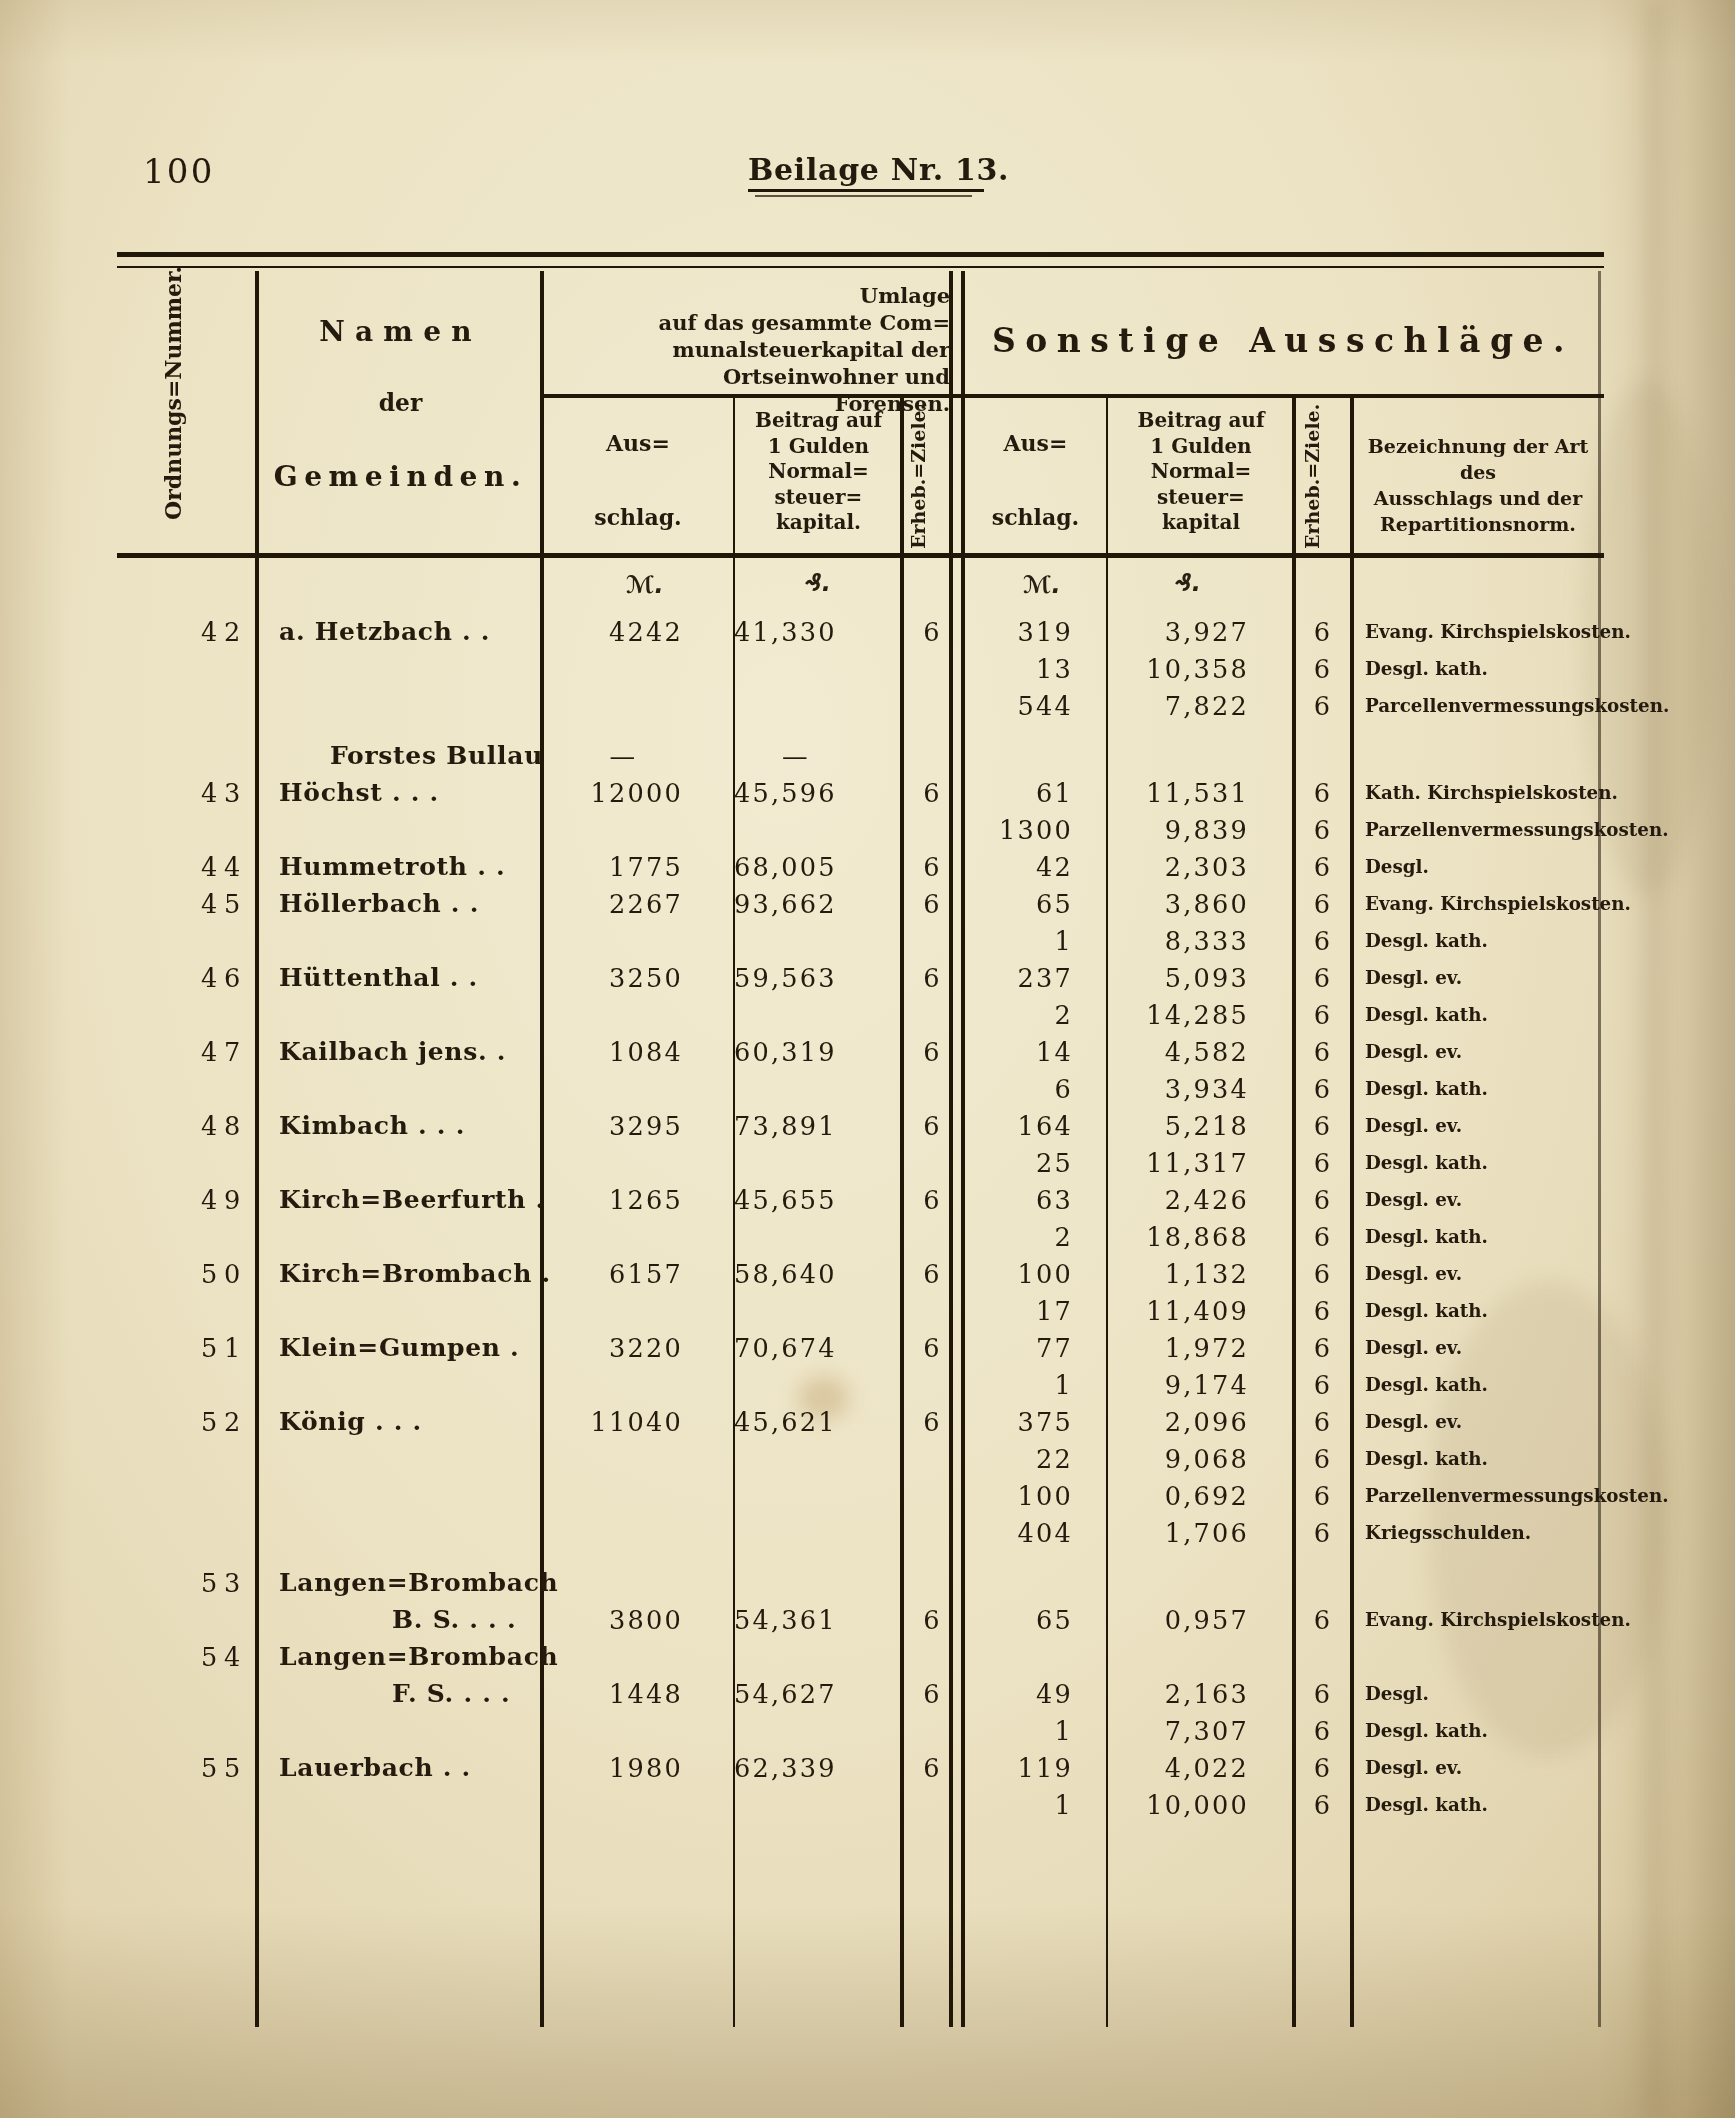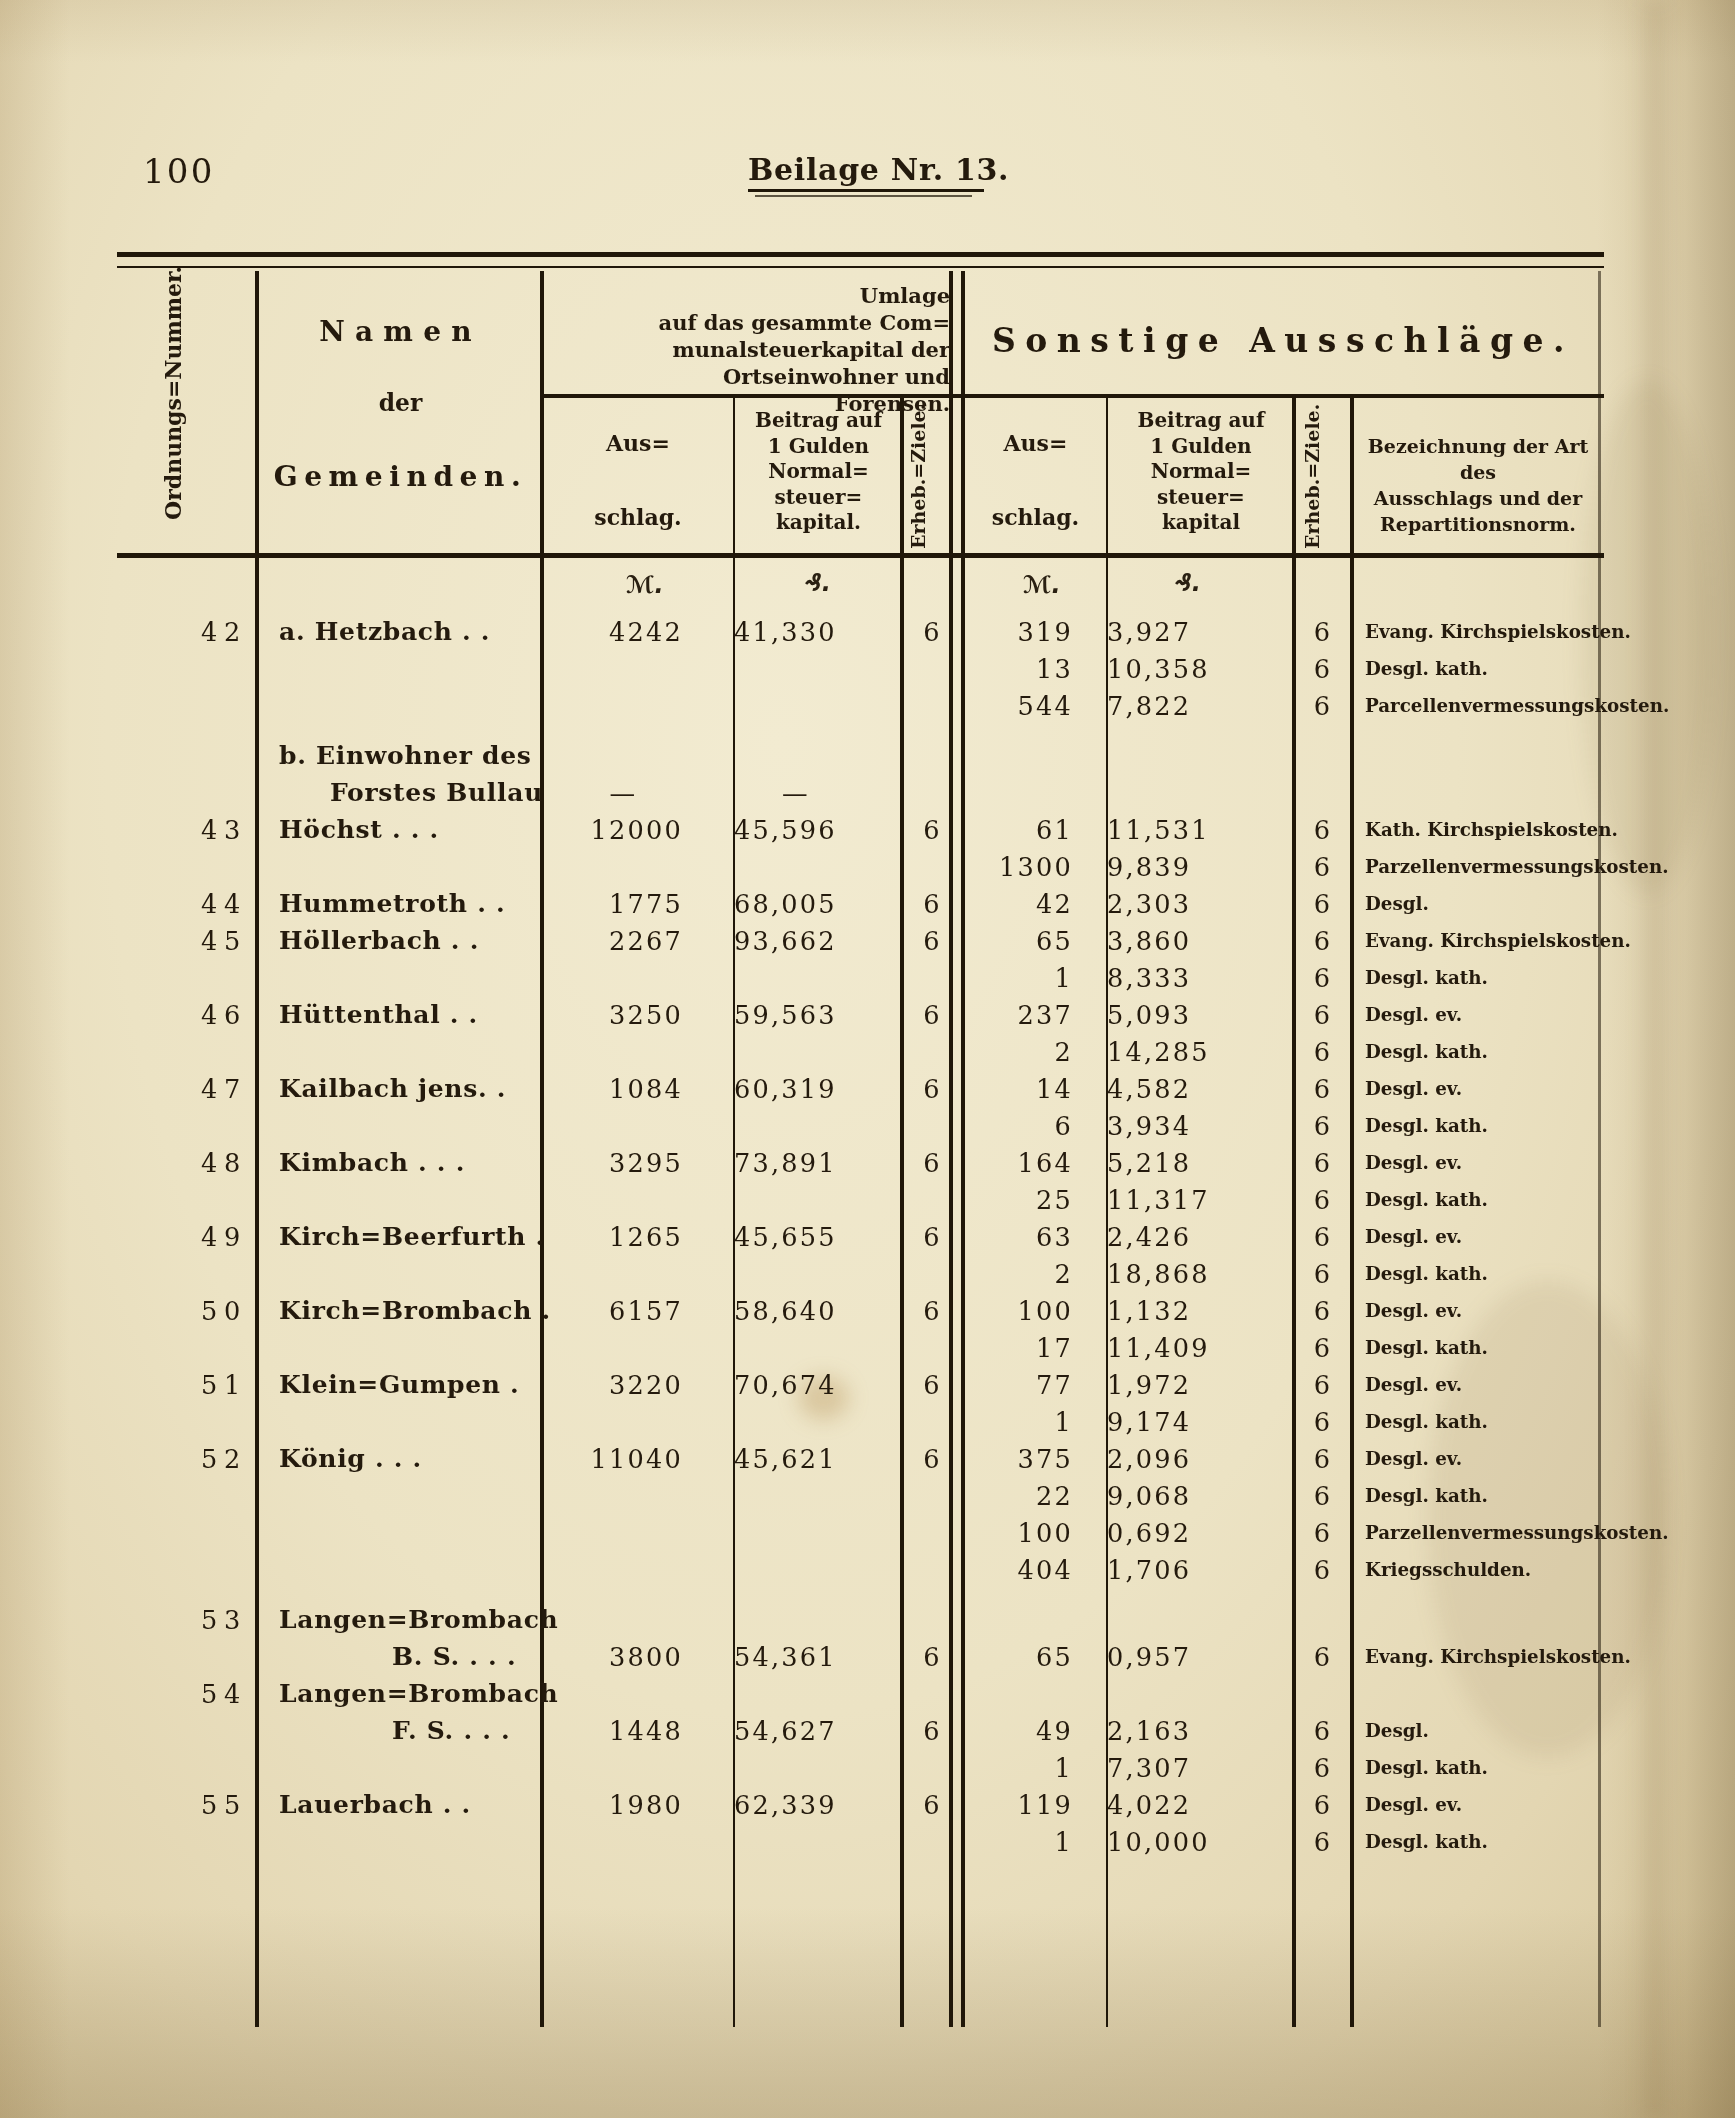--- a/index.html
+++ b/index.html
@@ -42,21 +42,21 @@
   .trow.spacer{height:13px;}
   .cell{flex:0 0 auto;white-space:nowrap;font-size:25.6px;letter-spacing:2.2px;}
   .c-ord{width:140px;text-align:right;padding-right:10.2px;box-sizing:border-box;letter-spacing:6.6px;}
   .c-name{width:285px;padding-left:22px;box-sizing:border-box;font-weight:700;font-size:25px;letter-spacing:0.7px;}
   .c-name.ind1{padding-left:73px;}
   .c-name.ind2{padding-left:135px;}
   .c-a1{width:192px;text-align:right;padding-right:51px;box-sizing:border-box;}
   .c-b1{width:168px;text-align:left;padding-right:22px;box-sizing:border-box;}
   .c-z1{width:61px;text-align:center;}
   .c-a2{width:144px;text-align:right;padding-right:34px;box-sizing:border-box;}
-  .c-b2{width:187px;text-align:left;padding-right:45px;box-sizing:border-box;}
+  .c-b2{width:187px;text-align:right;padding-right:45px;box-sizing:border-box;}
   .c-z2{width:58px;text-align:center;}
   .c-bez{width:252px;padding-left:13px;box-sizing:border-box;font-weight:700;font-size:18.3px;letter-spacing:0;overflow:visible;}
   .dash .c-a1{text-align:center;padding-right:29px;}
   .dash .c-b1{text-align:center;padding-right:44px;}
 </style>
 </head>
 <body>
 
 <div class="page">
 
@@ -171,309 +171,298 @@
         <div class="cell c-name"></div>
         <div class="cell c-a1"></div>
         <div class="cell c-b1"></div>
         <div class="cell c-z1"></div>
         <div class="cell c-a2">544</div>
         <div class="cell c-b2">7,822</div>
         <div class="cell c-z2">6</div>
         <div class="cell c-bez">Parcellenvermessungskosten.</div>
       </div>
       <div class="trow spacer"></div>
-      <div class="trow">
-        <div class="cell c-ord"></div>
-        <div class="cell c-name">b. Einwohner des</div>
-        <div class="cell c-a1"></div>
-        <div class="cell c-b1"></div>
+      <div class="trow dash">
+        <div class="cell c-ord"></div>
+        <div class="cell c-name ind1">Forstes Bullau</div>
+        <div class="cell c-a1">—</div>
+        <div class="cell c-b1">—</div>
         <div class="cell c-z1"></div>
         <div class="cell c-a2"></div>
         <div class="cell c-b2"></div>
         <div class="cell c-z2"></div>
         <div class="cell c-bez"></div>
       </div>
-      <div class="trow dash">
-        <div class="cell c-ord"></div>
-        <div class="cell c-name ind1">Forstes Bullau</div>
-        <div class="cell c-a1">—</div>
-        <div class="cell c-b1">—</div>
+      <div class="trow">
+        <div class="cell c-ord">43</div>
+        <div class="cell c-name">Höchst . . .</div>
+        <div class="cell c-a1">12000</div>
+        <div class="cell c-b1">45,596</div>
+        <div class="cell c-z1">6</div>
+        <div class="cell c-a2">61</div>
+        <div class="cell c-b2">11,531</div>
+        <div class="cell c-z2">6</div>
+        <div class="cell c-bez">Kath. Kirchspielskosten.</div>
+      </div>
+      <div class="trow">
+        <div class="cell c-ord"></div>
+        <div class="cell c-name"></div>
+        <div class="cell c-a1"></div>
+        <div class="cell c-b1"></div>
+        <div class="cell c-z1"></div>
+        <div class="cell c-a2">1300</div>
+        <div class="cell c-b2">9,839</div>
+        <div class="cell c-z2">6</div>
+        <div class="cell c-bez">Parzellenvermessungskosten.</div>
+      </div>
+      <div class="trow">
+        <div class="cell c-ord">44</div>
+        <div class="cell c-name">Hummetroth . .</div>
+        <div class="cell c-a1">1775</div>
+        <div class="cell c-b1">68,005</div>
+        <div class="cell c-z1">6</div>
+        <div class="cell c-a2">42</div>
+        <div class="cell c-b2">2,303</div>
+        <div class="cell c-z2">6</div>
+        <div class="cell c-bez">Desgl.</div>
+      </div>
+      <div class="trow">
+        <div class="cell c-ord">45</div>
+        <div class="cell c-name">Höllerbach . .</div>
+        <div class="cell c-a1">2267</div>
+        <div class="cell c-b1">93,662</div>
+        <div class="cell c-z1">6</div>
+        <div class="cell c-a2">65</div>
+        <div class="cell c-b2">3,860</div>
+        <div class="cell c-z2">6</div>
+        <div class="cell c-bez">Evang. Kirchspielskosten.</div>
+      </div>
+      <div class="trow">
+        <div class="cell c-ord"></div>
+        <div class="cell c-name"></div>
+        <div class="cell c-a1"></div>
+        <div class="cell c-b1"></div>
+        <div class="cell c-z1"></div>
+        <div class="cell c-a2">1</div>
+        <div class="cell c-b2">8,333</div>
+        <div class="cell c-z2">6</div>
+        <div class="cell c-bez">Desgl. kath.</div>
+      </div>
+      <div class="trow">
+        <div class="cell c-ord">46</div>
+        <div class="cell c-name">Hüttenthal . .</div>
+        <div class="cell c-a1">3250</div>
+        <div class="cell c-b1">59,563</div>
+        <div class="cell c-z1">6</div>
+        <div class="cell c-a2">237</div>
+        <div class="cell c-b2">5,093</div>
+        <div class="cell c-z2">6</div>
+        <div class="cell c-bez">Desgl. ev.</div>
+      </div>
+      <div class="trow">
+        <div class="cell c-ord"></div>
+        <div class="cell c-name"></div>
+        <div class="cell c-a1"></div>
+        <div class="cell c-b1"></div>
+        <div class="cell c-z1"></div>
+        <div class="cell c-a2">2</div>
+        <div class="cell c-b2">14,285</div>
+        <div class="cell c-z2">6</div>
+        <div class="cell c-bez">Desgl. kath.</div>
+      </div>
+      <div class="trow">
+        <div class="cell c-ord">47</div>
+        <div class="cell c-name">Kailbach jens. .</div>
+        <div class="cell c-a1">1084</div>
+        <div class="cell c-b1">60,319</div>
+        <div class="cell c-z1">6</div>
+        <div class="cell c-a2">14</div>
+        <div class="cell c-b2">4,582</div>
+        <div class="cell c-z2">6</div>
+        <div class="cell c-bez">Desgl. ev.</div>
+      </div>
+      <div class="trow">
+        <div class="cell c-ord"></div>
+        <div class="cell c-name"></div>
+        <div class="cell c-a1"></div>
+        <div class="cell c-b1"></div>
+        <div class="cell c-z1"></div>
+        <div class="cell c-a2">6</div>
+        <div class="cell c-b2">3,934</div>
+        <div class="cell c-z2">6</div>
+        <div class="cell c-bez">Desgl. kath.</div>
+      </div>
+      <div class="trow">
+        <div class="cell c-ord">48</div>
+        <div class="cell c-name">Kimbach . . .</div>
+        <div class="cell c-a1">3295</div>
+        <div class="cell c-b1">73,891</div>
+        <div class="cell c-z1">6</div>
+        <div class="cell c-a2">164</div>
+        <div class="cell c-b2">5,218</div>
+        <div class="cell c-z2">6</div>
+        <div class="cell c-bez">Desgl. ev.</div>
+      </div>
+      <div class="trow">
+        <div class="cell c-ord"></div>
+        <div class="cell c-name"></div>
+        <div class="cell c-a1"></div>
+        <div class="cell c-b1"></div>
+        <div class="cell c-z1"></div>
+        <div class="cell c-a2">25</div>
+        <div class="cell c-b2">11,317</div>
+        <div class="cell c-z2">6</div>
+        <div class="cell c-bez">Desgl. kath.</div>
+      </div>
+      <div class="trow">
+        <div class="cell c-ord">49</div>
+        <div class="cell c-name">Kirch=Beerfurth .</div>
+        <div class="cell c-a1">1265</div>
+        <div class="cell c-b1">45,655</div>
+        <div class="cell c-z1">6</div>
+        <div class="cell c-a2">63</div>
+        <div class="cell c-b2">2,426</div>
+        <div class="cell c-z2">6</div>
+        <div class="cell c-bez">Desgl. ev.</div>
+      </div>
+      <div class="trow">
+        <div class="cell c-ord"></div>
+        <div class="cell c-name"></div>
+        <div class="cell c-a1"></div>
+        <div class="cell c-b1"></div>
+        <div class="cell c-z1"></div>
+        <div class="cell c-a2">2</div>
+        <div class="cell c-b2">18,868</div>
+        <div class="cell c-z2">6</div>
+        <div class="cell c-bez">Desgl. kath.</div>
+      </div>
+      <div class="trow">
+        <div class="cell c-ord">50</div>
+        <div class="cell c-name">Kirch=Brombach .</div>
+        <div class="cell c-a1">6157</div>
+        <div class="cell c-b1">58,640</div>
+        <div class="cell c-z1">6</div>
+        <div class="cell c-a2">100</div>
+        <div class="cell c-b2">1,132</div>
+        <div class="cell c-z2">6</div>
+        <div class="cell c-bez">Desgl. ev.</div>
+      </div>
+      <div class="trow">
+        <div class="cell c-ord"></div>
+        <div class="cell c-name"></div>
+        <div class="cell c-a1"></div>
+        <div class="cell c-b1"></div>
+        <div class="cell c-z1"></div>
+        <div class="cell c-a2">17</div>
+        <div class="cell c-b2">11,409</div>
+        <div class="cell c-z2">6</div>
+        <div class="cell c-bez">Desgl. kath.</div>
+      </div>
+      <div class="trow">
+        <div class="cell c-ord">51</div>
+        <div class="cell c-name">Klein=Gumpen .</div>
+        <div class="cell c-a1">3220</div>
+        <div class="cell c-b1">70,674</div>
+        <div class="cell c-z1">6</div>
+        <div class="cell c-a2">77</div>
+        <div class="cell c-b2">1,972</div>
+        <div class="cell c-z2">6</div>
+        <div class="cell c-bez">Desgl. ev.</div>
+      </div>
+      <div class="trow">
+        <div class="cell c-ord"></div>
+        <div class="cell c-name"></div>
+        <div class="cell c-a1"></div>
+        <div class="cell c-b1"></div>
+        <div class="cell c-z1"></div>
+        <div class="cell c-a2">1</div>
+        <div class="cell c-b2">9,174</div>
+        <div class="cell c-z2">6</div>
+        <div class="cell c-bez">Desgl. kath.</div>
+      </div>
+      <div class="trow">
+        <div class="cell c-ord">52</div>
+        <div class="cell c-name">König . . .</div>
+        <div class="cell c-a1">11040</div>
+        <div class="cell c-b1">45,621</div>
+        <div class="cell c-z1">6</div>
+        <div class="cell c-a2">375</div>
+        <div class="cell c-b2">2,096</div>
+        <div class="cell c-z2">6</div>
+        <div class="cell c-bez">Desgl. ev.</div>
+      </div>
+      <div class="trow">
+        <div class="cell c-ord"></div>
+        <div class="cell c-name"></div>
+        <div class="cell c-a1"></div>
+        <div class="cell c-b1"></div>
+        <div class="cell c-z1"></div>
+        <div class="cell c-a2">22</div>
+        <div class="cell c-b2">9,068</div>
+        <div class="cell c-z2">6</div>
+        <div class="cell c-bez">Desgl. kath.</div>
+      </div>
+      <div class="trow">
+        <div class="cell c-ord"></div>
+        <div class="cell c-name"></div>
+        <div class="cell c-a1"></div>
+        <div class="cell c-b1"></div>
+        <div class="cell c-z1"></div>
+        <div class="cell c-a2">100</div>
+        <div class="cell c-b2">0,692</div>
+        <div class="cell c-z2">6</div>
+        <div class="cell c-bez">Parzellenvermessungskosten.</div>
+      </div>
+      <div class="trow">
+        <div class="cell c-ord"></div>
+        <div class="cell c-name"></div>
+        <div class="cell c-a1"></div>
+        <div class="cell c-b1"></div>
+        <div class="cell c-z1"></div>
+        <div class="cell c-a2">404</div>
+        <div class="cell c-b2">1,706</div>
+        <div class="cell c-z2">6</div>
+        <div class="cell c-bez">Kriegsschulden.</div>
+      </div>
+      <div class="trow spacer"></div>
+      <div class="trow">
+        <div class="cell c-ord">53</div>
+        <div class="cell c-name">Langen=Brombach</div>
+        <div class="cell c-a1"></div>
+        <div class="cell c-b1"></div>
         <div class="cell c-z1"></div>
         <div class="cell c-a2"></div>
         <div class="cell c-b2"></div>
         <div class="cell c-z2"></div>
         <div class="cell c-bez"></div>
       </div>
       <div class="trow">
-        <div class="cell c-ord">43</div>
-        <div class="cell c-name">Höchst . . .</div>
-        <div class="cell c-a1">12000</div>
-        <div class="cell c-b1">45,596</div>
-        <div class="cell c-z1">6</div>
-        <div class="cell c-a2">61</div>
-        <div class="cell c-b2">11,531</div>
-        <div class="cell c-z2">6</div>
-        <div class="cell c-bez">Kath. Kirchspielskosten.</div>
-      </div>
-      <div class="trow">
-        <div class="cell c-ord"></div>
-        <div class="cell c-name"></div>
-        <div class="cell c-a1"></div>
-        <div class="cell c-b1"></div>
-        <div class="cell c-z1"></div>
-        <div class="cell c-a2">1300</div>
-        <div class="cell c-b2">9,839</div>
-        <div class="cell c-z2">6</div>
-        <div class="cell c-bez">Parzellenvermessungskosten.</div>
-      </div>
-      <div class="trow">
-        <div class="cell c-ord">44</div>
-        <div class="cell c-name">Hummetroth . .</div>
-        <div class="cell c-a1">1775</div>
-        <div class="cell c-b1">68,005</div>
-        <div class="cell c-z1">6</div>
-        <div class="cell c-a2">42</div>
-        <div class="cell c-b2">2,303</div>
-        <div class="cell c-z2">6</div>
-        <div class="cell c-bez">Desgl.</div>
-      </div>
-      <div class="trow">
-        <div class="cell c-ord">45</div>
-        <div class="cell c-name">Höllerbach . .</div>
-        <div class="cell c-a1">2267</div>
-        <div class="cell c-b1">93,662</div>
+        <div class="cell c-ord"></div>
+        <div class="cell c-name ind2">B. S. . . .</div>
+        <div class="cell c-a1">3800</div>
+        <div class="cell c-b1">54,361</div>
         <div class="cell c-z1">6</div>
         <div class="cell c-a2">65</div>
-        <div class="cell c-b2">3,860</div>
+        <div class="cell c-b2">0,957</div>
         <div class="cell c-z2">6</div>
         <div class="cell c-bez">Evang. Kirchspielskosten.</div>
       </div>
       <div class="trow">
-        <div class="cell c-ord"></div>
-        <div class="cell c-name"></div>
-        <div class="cell c-a1"></div>
-        <div class="cell c-b1"></div>
-        <div class="cell c-z1"></div>
-        <div class="cell c-a2">1</div>
-        <div class="cell c-b2">8,333</div>
-        <div class="cell c-z2">6</div>
-        <div class="cell c-bez">Desgl. kath.</div>
-      </div>
-      <div class="trow">
-        <div class="cell c-ord">46</div>
-        <div class="cell c-name">Hüttenthal . .</div>
-        <div class="cell c-a1">3250</div>
-        <div class="cell c-b1">59,563</div>
-        <div class="cell c-z1">6</div>
-        <div class="cell c-a2">237</div>
-        <div class="cell c-b2">5,093</div>
-        <div class="cell c-z2">6</div>
-        <div class="cell c-bez">Desgl. ev.</div>
-      </div>
-      <div class="trow">
-        <div class="cell c-ord"></div>
-        <div class="cell c-name"></div>
-        <div class="cell c-a1"></div>
-        <div class="cell c-b1"></div>
-        <div class="cell c-z1"></div>
-        <div class="cell c-a2">2</div>
-        <div class="cell c-b2">14,285</div>
-        <div class="cell c-z2">6</div>
-        <div class="cell c-bez">Desgl. kath.</div>
-      </div>
-      <div class="trow">
-        <div class="cell c-ord">47</div>
-        <div class="cell c-name">Kailbach jens. .</div>
-        <div class="cell c-a1">1084</div>
-        <div class="cell c-b1">60,319</div>
-        <div class="cell c-z1">6</div>
-        <div class="cell c-a2">14</div>
-        <div class="cell c-b2">4,582</div>
-        <div class="cell c-z2">6</div>
-        <div class="cell c-bez">Desgl. ev.</div>
-      </div>
-      <div class="trow">
-        <div class="cell c-ord"></div>
-        <div class="cell c-name"></div>
-        <div class="cell c-a1"></div>
-        <div class="cell c-b1"></div>
-        <div class="cell c-z1"></div>
-        <div class="cell c-a2">6</div>
-        <div class="cell c-b2">3,934</div>
-        <div class="cell c-z2">6</div>
-        <div class="cell c-bez">Desgl. kath.</div>
-      </div>
-      <div class="trow">
-        <div class="cell c-ord">48</div>
-        <div class="cell c-name">Kimbach . . .</div>
-        <div class="cell c-a1">3295</div>
-        <div class="cell c-b1">73,891</div>
-        <div class="cell c-z1">6</div>
-        <div class="cell c-a2">164</div>
-        <div class="cell c-b2">5,218</div>
-        <div class="cell c-z2">6</div>
-        <div class="cell c-bez">Desgl. ev.</div>
-      </div>
-      <div class="trow">
-        <div class="cell c-ord"></div>
-        <div class="cell c-name"></div>
-        <div class="cell c-a1"></div>
-        <div class="cell c-b1"></div>
-        <div class="cell c-z1"></div>
-        <div class="cell c-a2">25</div>
-        <div class="cell c-b2">11,317</div>
-        <div class="cell c-z2">6</div>
-        <div class="cell c-bez">Desgl. kath.</div>
-      </div>
-      <div class="trow">
-        <div class="cell c-ord">49</div>
-        <div class="cell c-name">Kirch=Beerfurth .</div>
-        <div class="cell c-a1">1265</div>
-        <div class="cell c-b1">45,655</div>
-        <div class="cell c-z1">6</div>
-        <div class="cell c-a2">63</div>
-        <div class="cell c-b2">2,426</div>
-        <div class="cell c-z2">6</div>
-        <div class="cell c-bez">Desgl. ev.</div>
-      </div>
-      <div class="trow">
-        <div class="cell c-ord"></div>
-        <div class="cell c-name"></div>
-        <div class="cell c-a1"></div>
-        <div class="cell c-b1"></div>
-        <div class="cell c-z1"></div>
-        <div class="cell c-a2">2</div>
-        <div class="cell c-b2">18,868</div>
-        <div class="cell c-z2">6</div>
-        <div class="cell c-bez">Desgl. kath.</div>
-      </div>
-      <div class="trow">
-        <div class="cell c-ord">50</div>
-        <div class="cell c-name">Kirch=Brombach .</div>
-        <div class="cell c-a1">6157</div>
-        <div class="cell c-b1">58,640</div>
-        <div class="cell c-z1">6</div>
-        <div class="cell c-a2">100</div>
-        <div class="cell c-b2">1,132</div>
-        <div class="cell c-z2">6</div>
-        <div class="cell c-bez">Desgl. ev.</div>
-      </div>
-      <div class="trow">
-        <div class="cell c-ord"></div>
-        <div class="cell c-name"></div>
-        <div class="cell c-a1"></div>
-        <div class="cell c-b1"></div>
-        <div class="cell c-z1"></div>
-        <div class="cell c-a2">17</div>
-        <div class="cell c-b2">11,409</div>
-        <div class="cell c-z2">6</div>
-        <div class="cell c-bez">Desgl. kath.</div>
-      </div>
-      <div class="trow">
-        <div class="cell c-ord">51</div>
-        <div class="cell c-name">Klein=Gumpen .</div>
-        <div class="cell c-a1">3220</div>
-        <div class="cell c-b1">70,674</div>
-        <div class="cell c-z1">6</div>
-        <div class="cell c-a2">77</div>
-        <div class="cell c-b2">1,972</div>
-        <div class="cell c-z2">6</div>
-        <div class="cell c-bez">Desgl. ev.</div>
-      </div>
-      <div class="trow">
-        <div class="cell c-ord"></div>
-        <div class="cell c-name"></div>
-        <div class="cell c-a1"></div>
-        <div class="cell c-b1"></div>
-        <div class="cell c-z1"></div>
-        <div class="cell c-a2">1</div>
-        <div class="cell c-b2">9,174</div>
-        <div class="cell c-z2">6</div>
-        <div class="cell c-bez">Desgl. kath.</div>
-      </div>
-      <div class="trow">
-        <div class="cell c-ord">52</div>
-        <div class="cell c-name">König . . .</div>
-        <div class="cell c-a1">11040</div>
-        <div class="cell c-b1">45,621</div>
-        <div class="cell c-z1">6</div>
-        <div class="cell c-a2">375</div>
-        <div class="cell c-b2">2,096</div>
-        <div class="cell c-z2">6</div>
-        <div class="cell c-bez">Desgl. ev.</div>
-      </div>
-      <div class="trow">
-        <div class="cell c-ord"></div>
-        <div class="cell c-name"></div>
-        <div class="cell c-a1"></div>
-        <div class="cell c-b1"></div>
-        <div class="cell c-z1"></div>
-        <div class="cell c-a2">22</div>
-        <div class="cell c-b2">9,068</div>
-        <div class="cell c-z2">6</div>
-        <div class="cell c-bez">Desgl. kath.</div>
-      </div>
-      <div class="trow">
-        <div class="cell c-ord"></div>
-        <div class="cell c-name"></div>
-        <div class="cell c-a1"></div>
-        <div class="cell c-b1"></div>
-        <div class="cell c-z1"></div>
-        <div class="cell c-a2">100</div>
-        <div class="cell c-b2">0,692</div>
-        <div class="cell c-z2">6</div>
-        <div class="cell c-bez">Parzellenvermessungskosten.</div>
-      </div>
-      <div class="trow">
-        <div class="cell c-ord"></div>
-        <div class="cell c-name"></div>
-        <div class="cell c-a1"></div>
-        <div class="cell c-b1"></div>
-        <div class="cell c-z1"></div>
-        <div class="cell c-a2">404</div>
-        <div class="cell c-b2">1,706</div>
-        <div class="cell c-z2">6</div>
-        <div class="cell c-bez">Kriegsschulden.</div>
-      </div>
-      <div class="trow spacer"></div>
-      <div class="trow">
-        <div class="cell c-ord">53</div>
+        <div class="cell c-ord">54</div>
         <div class="cell c-name">Langen=Brombach</div>
         <div class="cell c-a1"></div>
         <div class="cell c-b1"></div>
         <div class="cell c-z1"></div>
         <div class="cell c-a2"></div>
         <div class="cell c-b2"></div>
         <div class="cell c-z2"></div>
         <div class="cell c-bez"></div>
       </div>
       <div class="trow">
         <div class="cell c-ord"></div>
-        <div class="cell c-name ind2">B. S. . . .</div>
-        <div class="cell c-a1">3800</div>
-        <div class="cell c-b1">54,361</div>
-        <div class="cell c-z1">6</div>
-        <div class="cell c-a2">65</div>
-        <div class="cell c-b2">0,957</div>
-        <div class="cell c-z2">6</div>
-        <div class="cell c-bez">Evang. Kirchspielskosten.</div>
-      </div>
-      <div class="trow">
-        <div class="cell c-ord">54</div>
-        <div class="cell c-name">Langen=Brombach</div>
-        <div class="cell c-a1"></div>
-        <div class="cell c-b1"></div>
-        <div class="cell c-z1"></div>
-        <div class="cell c-a2"></div>
-        <div class="cell c-b2"></div>
-        <div class="cell c-z2"></div>
-        <div class="cell c-bez"></div>
-      </div>
-      <div class="trow">
-        <div class="cell c-ord"></div>
         <div class="cell c-name ind2">F. S. . . .</div>
         <div class="cell c-a1">1448</div>
         <div class="cell c-b1">54,627</div>
         <div class="cell c-z1">6</div>
         <div class="cell c-a2">49</div>
         <div class="cell c-b2">2,163</div>
         <div class="cell c-z2">6</div>
         <div class="cell c-bez">Desgl.</div>
       </div>
       <div class="trow">

